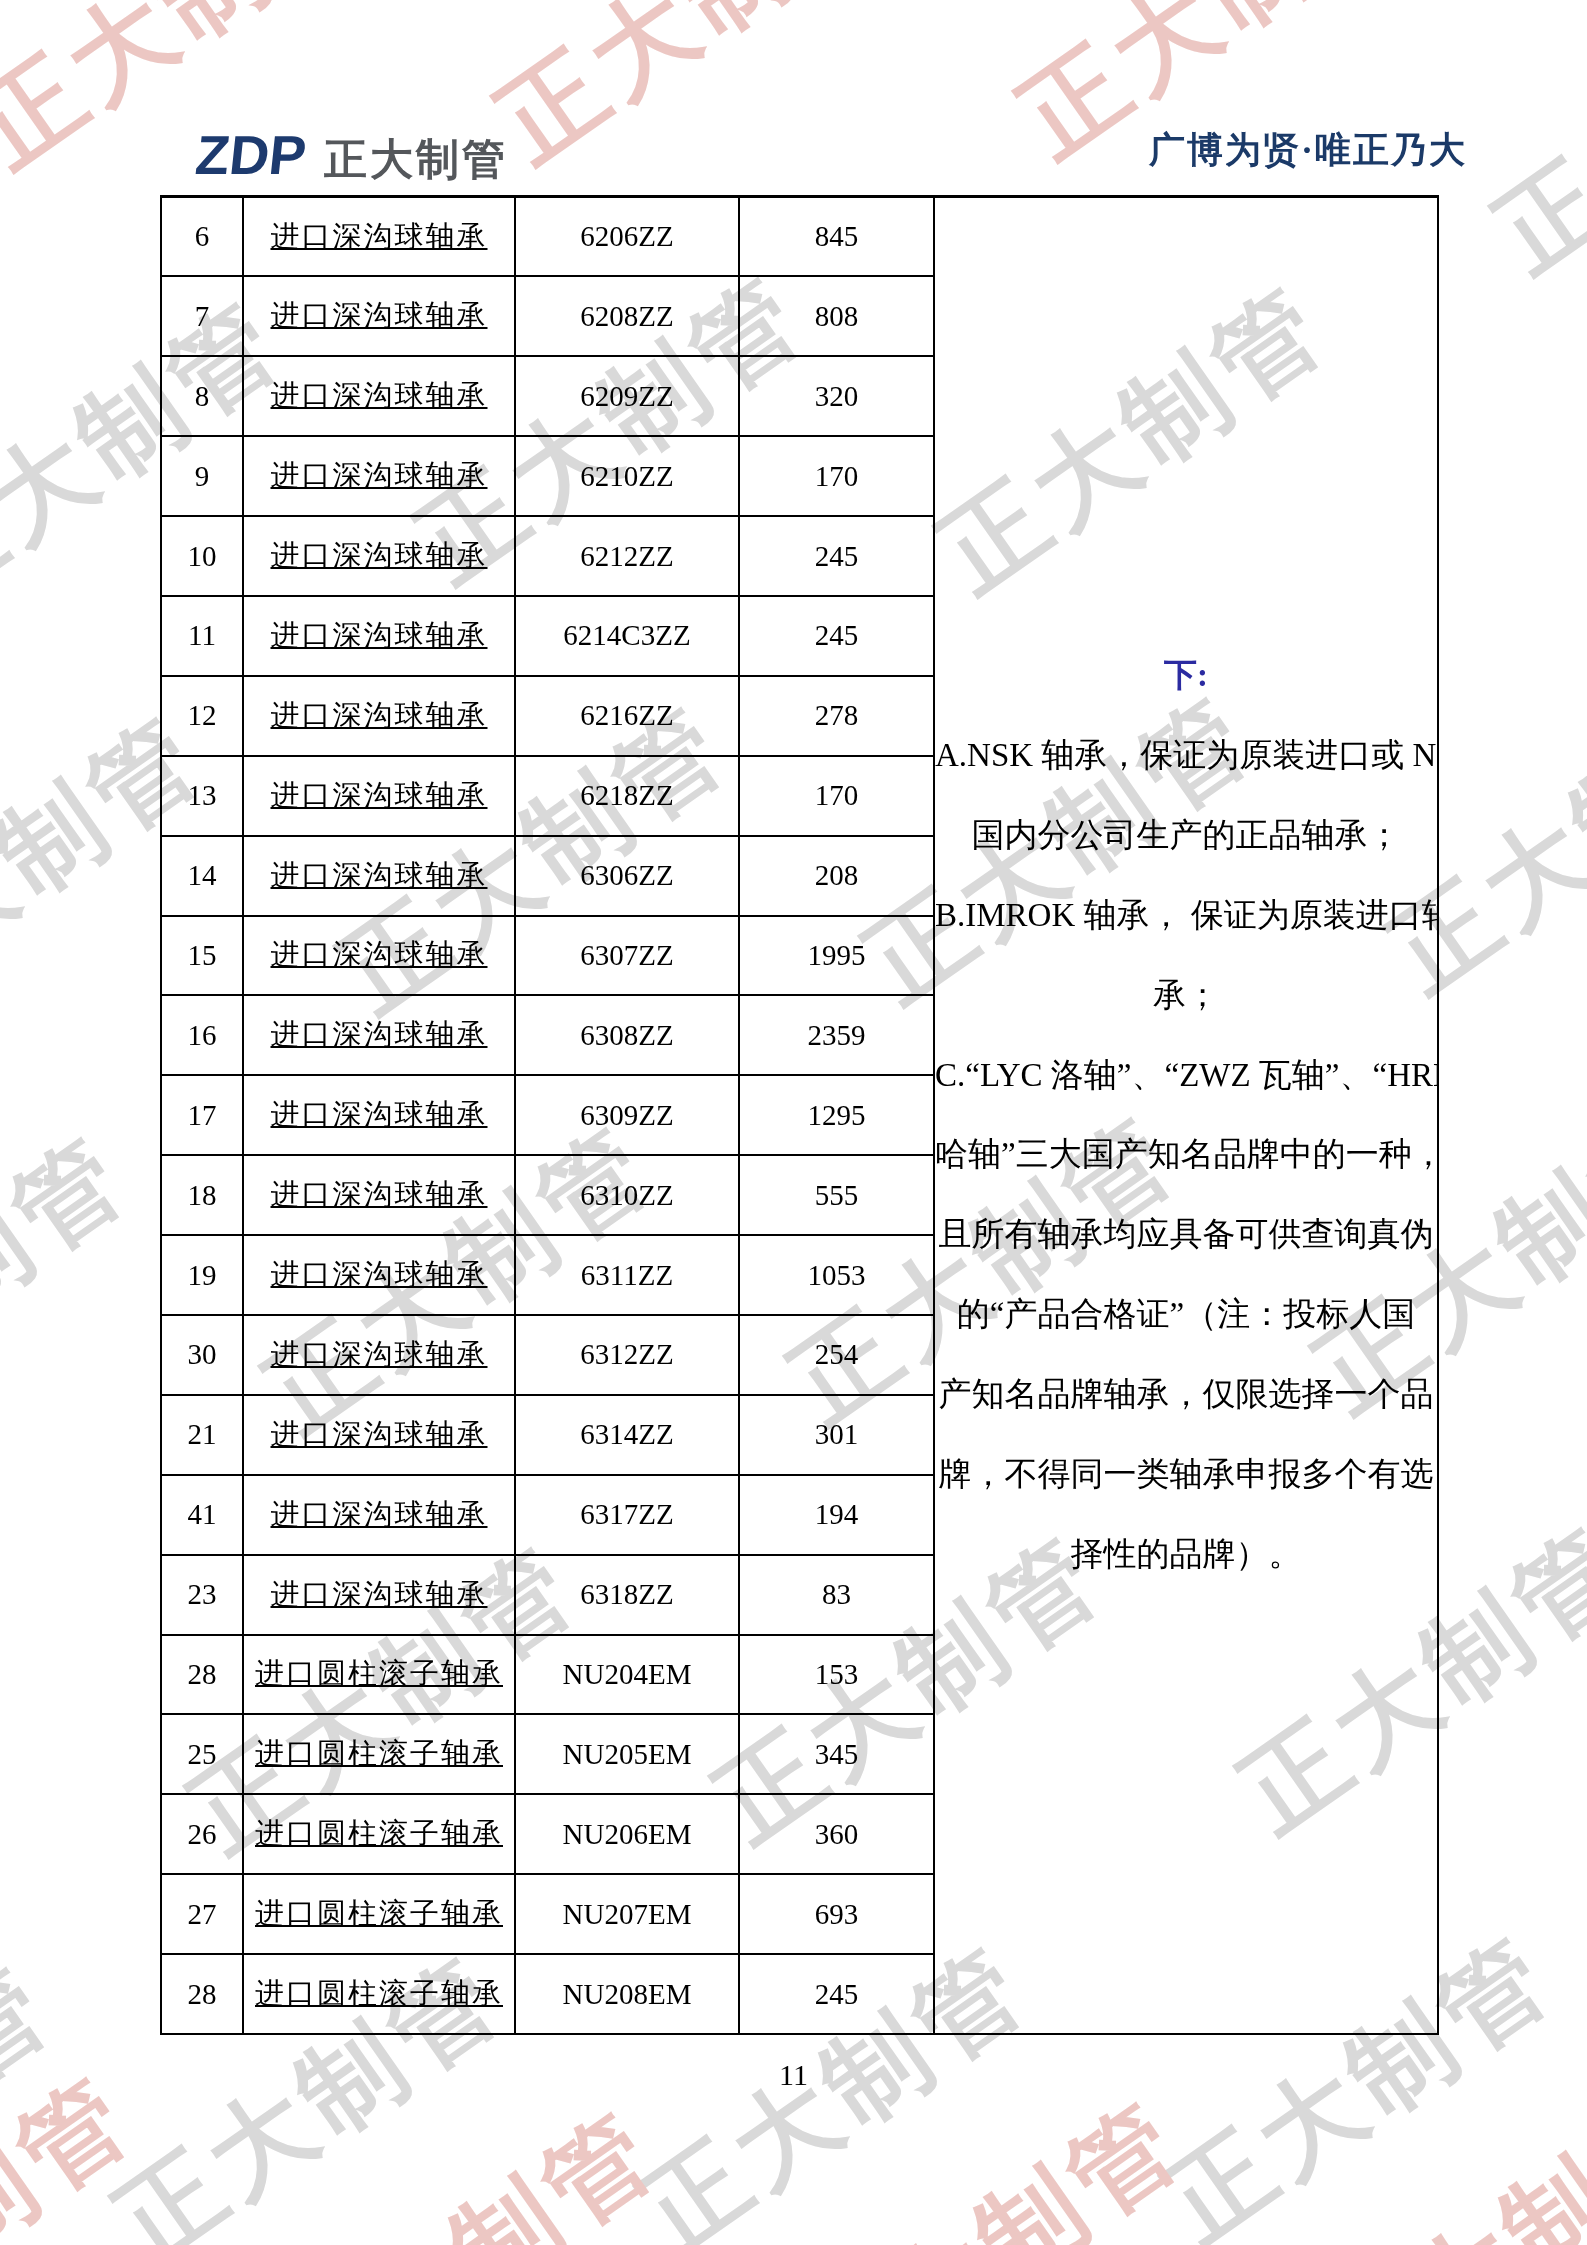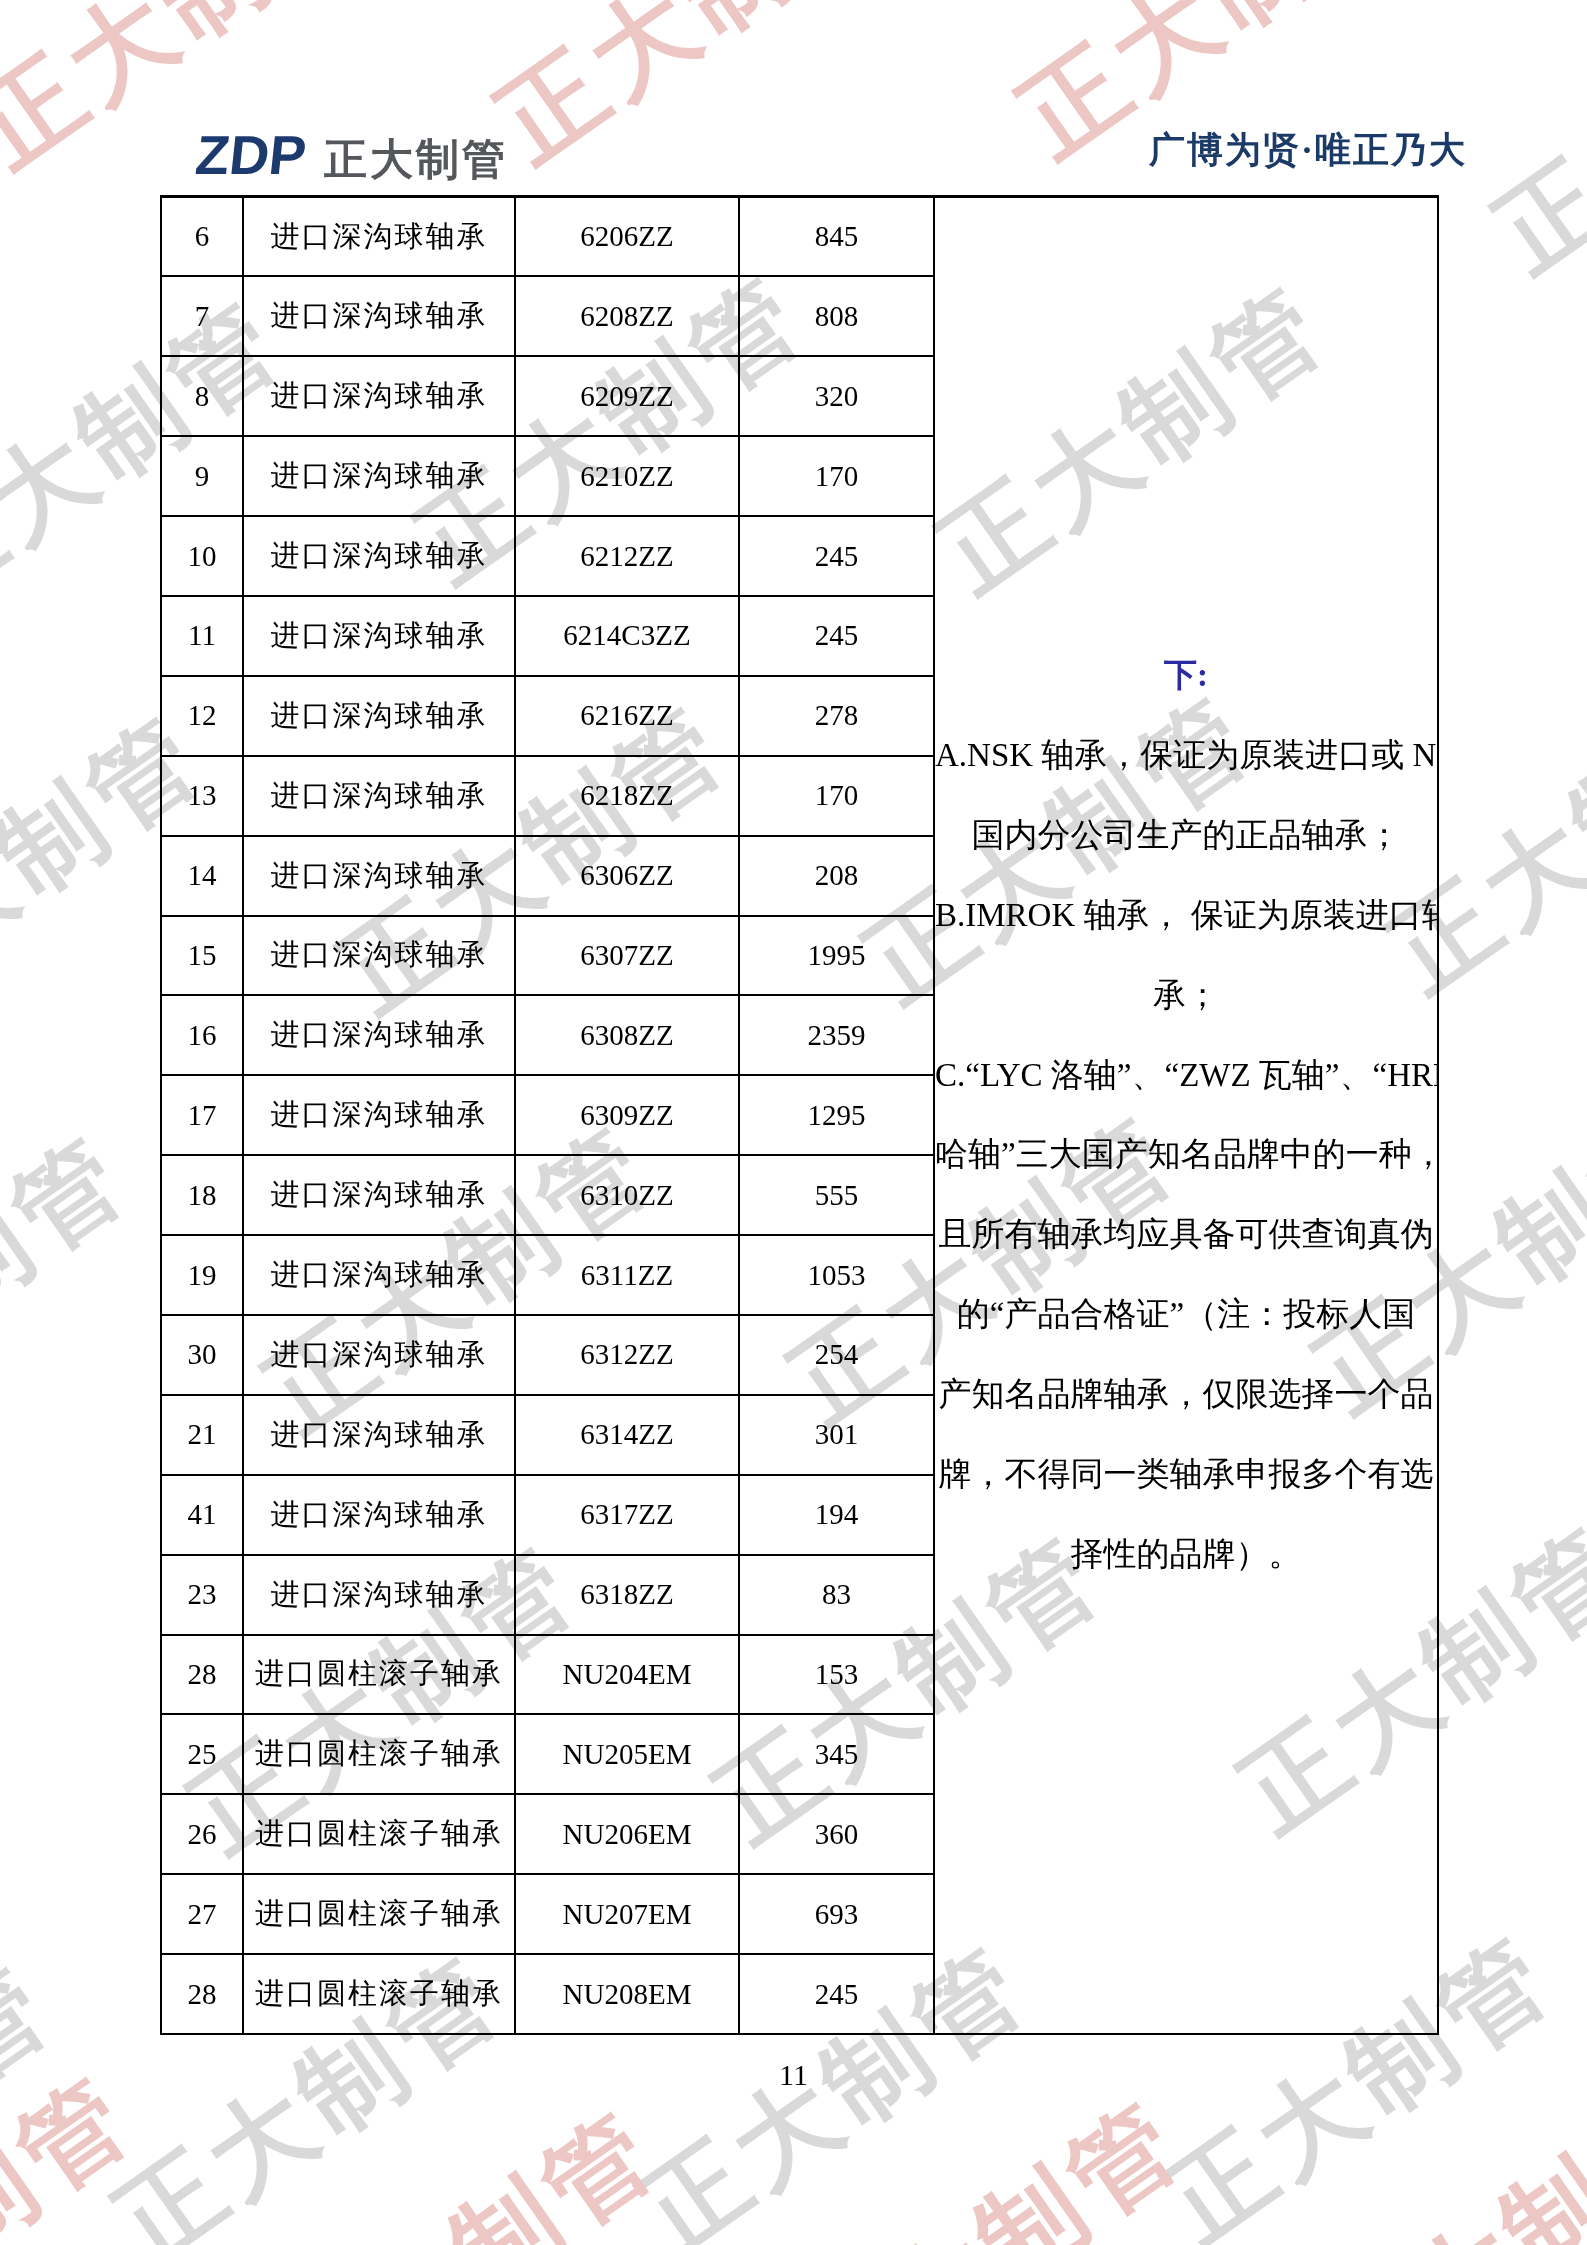--- a/index.html
+++ b/index.html
@@ -32,21 +32,21 @@
   table.main{
     position:absolute;left:160px;top:195px;width:1277px;
     border-collapse:collapse;table-layout:fixed;
     border:2px solid #000;border-top:3px solid #000;
   }
   table.main tr{height:79.9px;}
   table.main td{
     border:2px solid #000;padding:0;overflow:hidden;
     font-size:29px;text-align:center;vertical-align:middle;color:#000;
   }
-  td.c-name{letter-spacing:2px;}
+  td.c-name{letter-spacing:2px;text-decoration:underline;}
   td.notes{
     vertical-align:top;text-align:left;padding:4px 18px 0 17px;
   }
   .note-line{font-size:33px;line-height:79.9px;white-space:nowrap;}
   .note-line.accent{color:#2b2ba1;font-weight:700;}
   .page-number{
     position:absolute;top:2058px;left:0;width:1587px;text-align:center;
     font-size:30px;color:#000;
   }
 </style>

